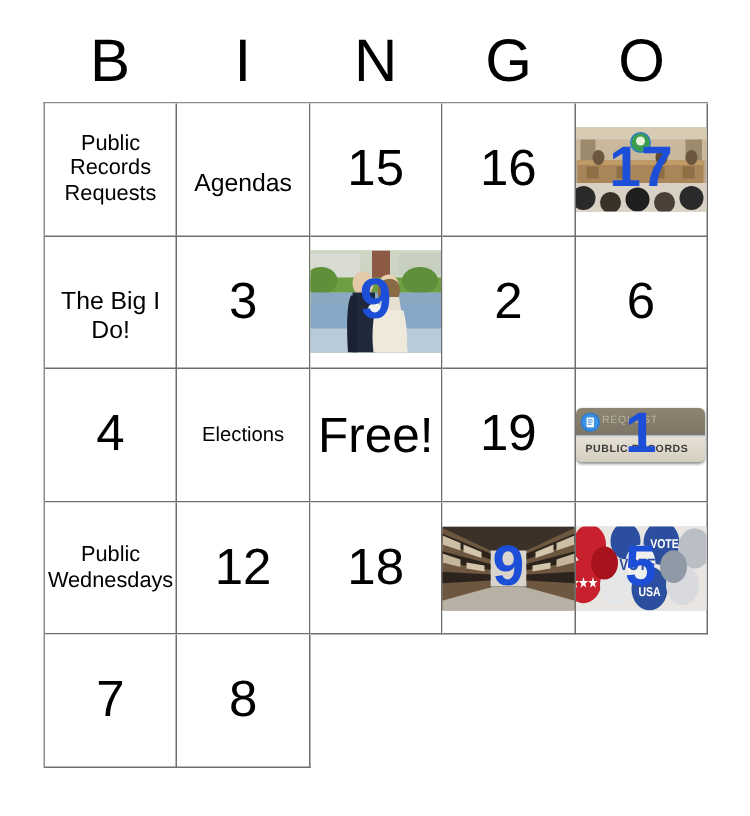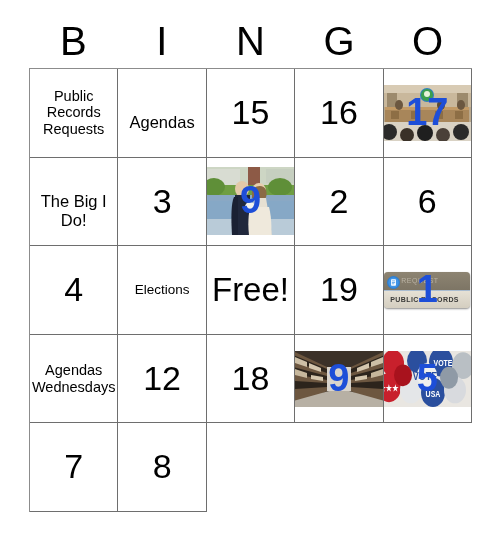--- a/index.html
+++ b/index.html
@@ -279,21 +279,21 @@
     <circle cx="8" cy="8" r="6.4" fill="#3f93e6"></circle>
     <rect x="5" y="4" width="6" height="8" rx="0.8" fill="#ffffff"></rect>
     <rect x="6" y="5.6" width="4" height="0.9" fill="#3f93e6"></rect>
     <rect x="6" y="7.4" width="4" height="0.9" fill="#3f93e6"></rect>
     <rect x="6" y="9.2" width="3" height="0.9" fill="#3f93e6"></rect>
   </svg></div>
       </div>
       <div class="overlay-number">1</div>
     </div>
     <div class="bingo-cell">
-      <div class="cell-text size-small">Agendas Wednesdays</div>
+      <div class="cell-text size-small">Public Wednesdays</div>
     </div>
     <div class="bingo-cell">
       <div class="cell-text size-number">12</div>
     </div>
     <div class="bingo-cell">
       <div class="cell-text size-number">18</div>
     </div>
     <div class="bingo-cell">
       <div class="photo">
     <svg viewBox="0 0 92 56" preserveAspectRatio="none">

